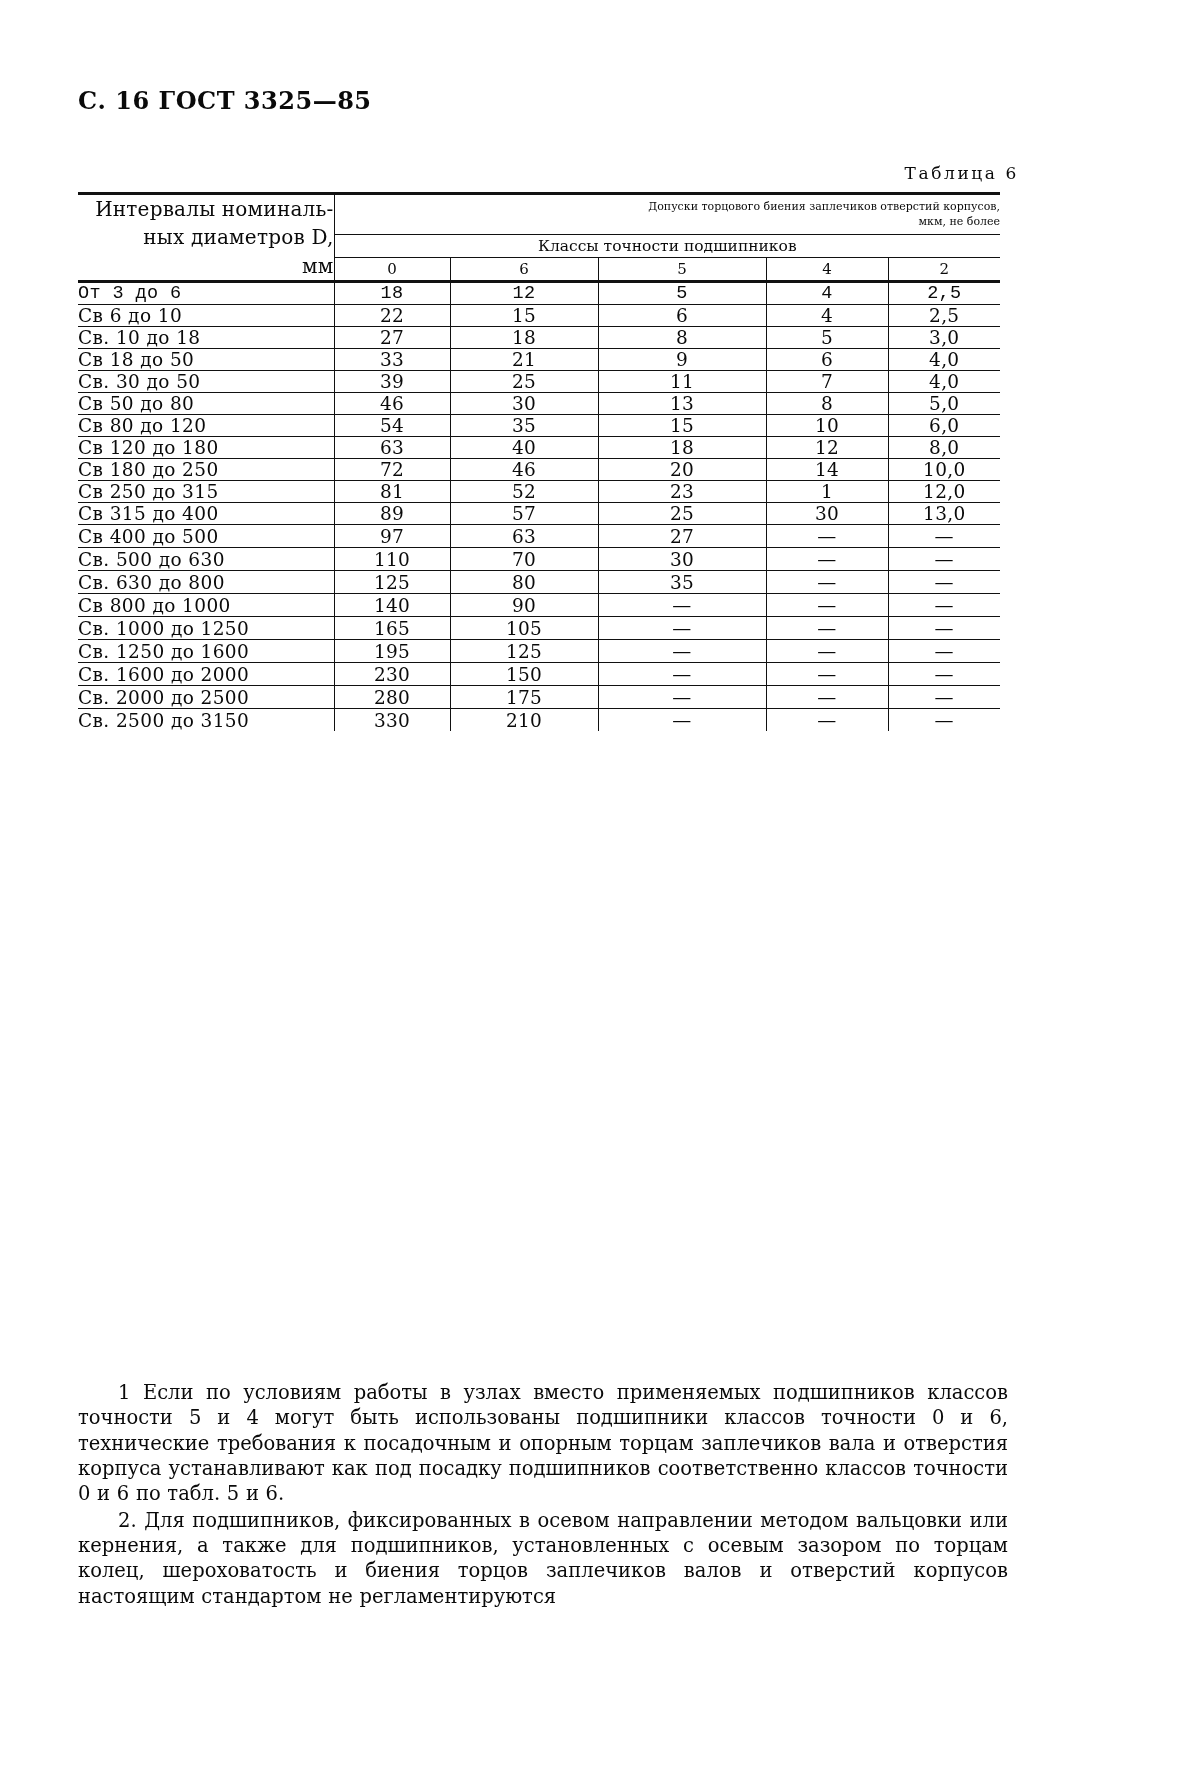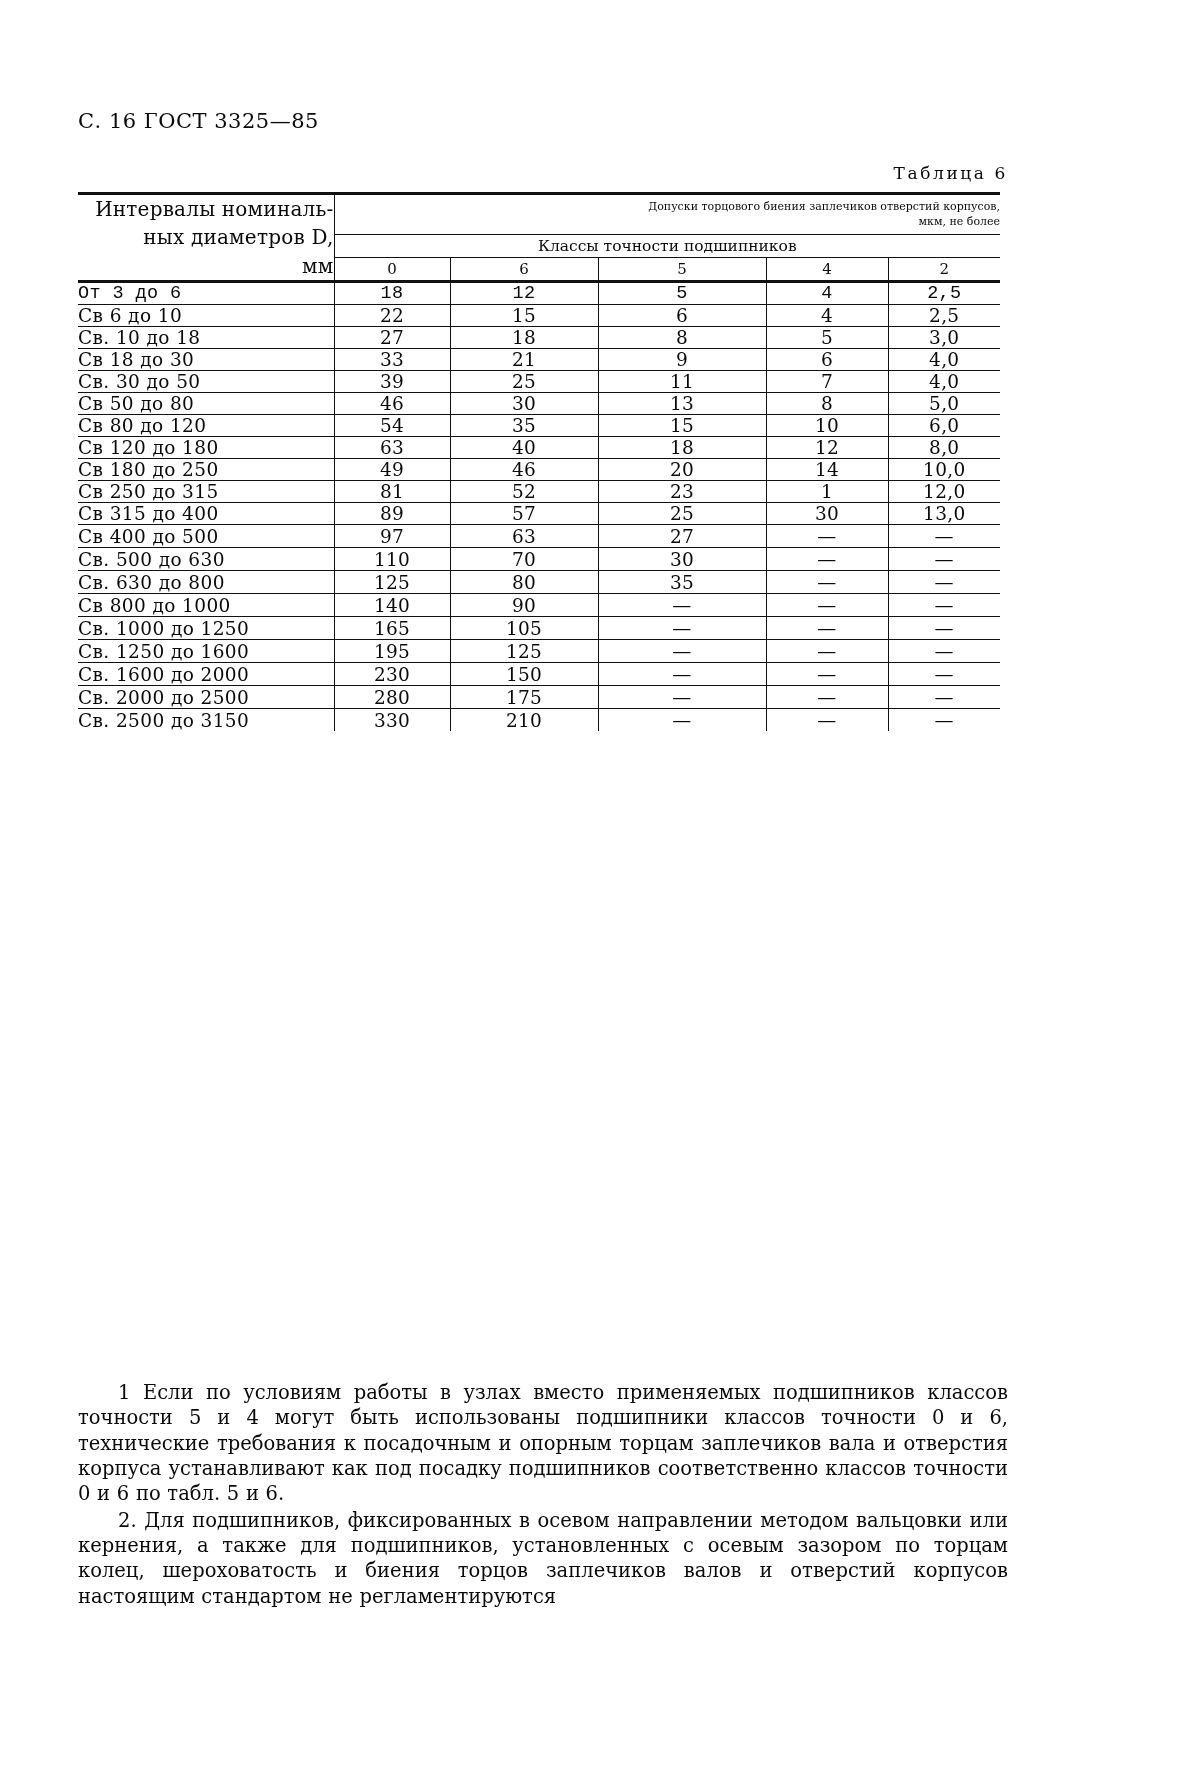--- a/index.html
+++ b/index.html
@@ -20,32 +20,32 @@
     left: 0; top: 0;
     width: 1200px;
     height: 1773px;
     overflow: hidden;
   }
 
   
   .runhead {
     position: absolute;
     left: 78px;
-    top: 109px;
+    top: 86px;
     font-family: "DejaVu Serif", "Liberation Serif", serif;
-    font-weight: normal;
-    font-size: 21px;
+    font-weight: bold;
+    font-size: 24px;
     letter-spacing: 0.5px;
     white-space: nowrap;
   }
 
   
   .caption {
     position: absolute;
-    right: 192px;
+    right: 181px;
     top: 163px;
     font-family: "DejaVu Serif", "Liberation Serif", serif;
     font-size: 17px;
     letter-spacing: 2.6px;
     white-space: nowrap;
   }
 
   
   .tbl-wrap {
     position: absolute;
@@ -202,21 +202,21 @@
           </tr>
           <tr class="rowline">
             <td class="bd-range">Св. 10 до 18</td>
             <td class="bd-val vline">27</td>
             <td class="bd-val vline">18</td>
             <td class="bd-val vline">8</td>
             <td class="bd-val vline">5</td>
             <td class="bd-val vline">3,0</td>
           </tr>
           <tr class="rowline">
-            <td class="bd-range">Св 18 до 30</td>
+            <td class="bd-range">Св 18 до 50</td>
             <td class="bd-val vline">33</td>
             <td class="bd-val vline">21</td>
             <td class="bd-val vline">9</td>
             <td class="bd-val vline">6</td>
             <td class="bd-val vline">4,0</td>
           </tr>
           <tr class="rowline">
             <td class="bd-range">Св. 30 до 50</td>
             <td class="bd-val vline">39</td>
             <td class="bd-val vline">25</td>
@@ -243,21 +243,21 @@
           <tr class="rowline">
             <td class="bd-range">Св 120 до 180</td>
             <td class="bd-val vline">63</td>
             <td class="bd-val vline">40</td>
             <td class="bd-val vline">18</td>
             <td class="bd-val vline">12</td>
             <td class="bd-val vline">8,0</td>
           </tr>
           <tr class="rowline">
             <td class="bd-range">Св 180 до 250</td>
-            <td class="bd-val vline">49</td>
+            <td class="bd-val vline">72</td>
             <td class="bd-val vline">46</td>
             <td class="bd-val vline">20</td>
             <td class="bd-val vline">14</td>
             <td class="bd-val vline">10,0</td>
           </tr>
           <tr class="rowline">
             <td class="bd-range">Св 250 до 315</td>
             <td class="bd-val vline">81</td>
             <td class="bd-val vline">52</td>
             <td class="bd-val vline">23</td>

